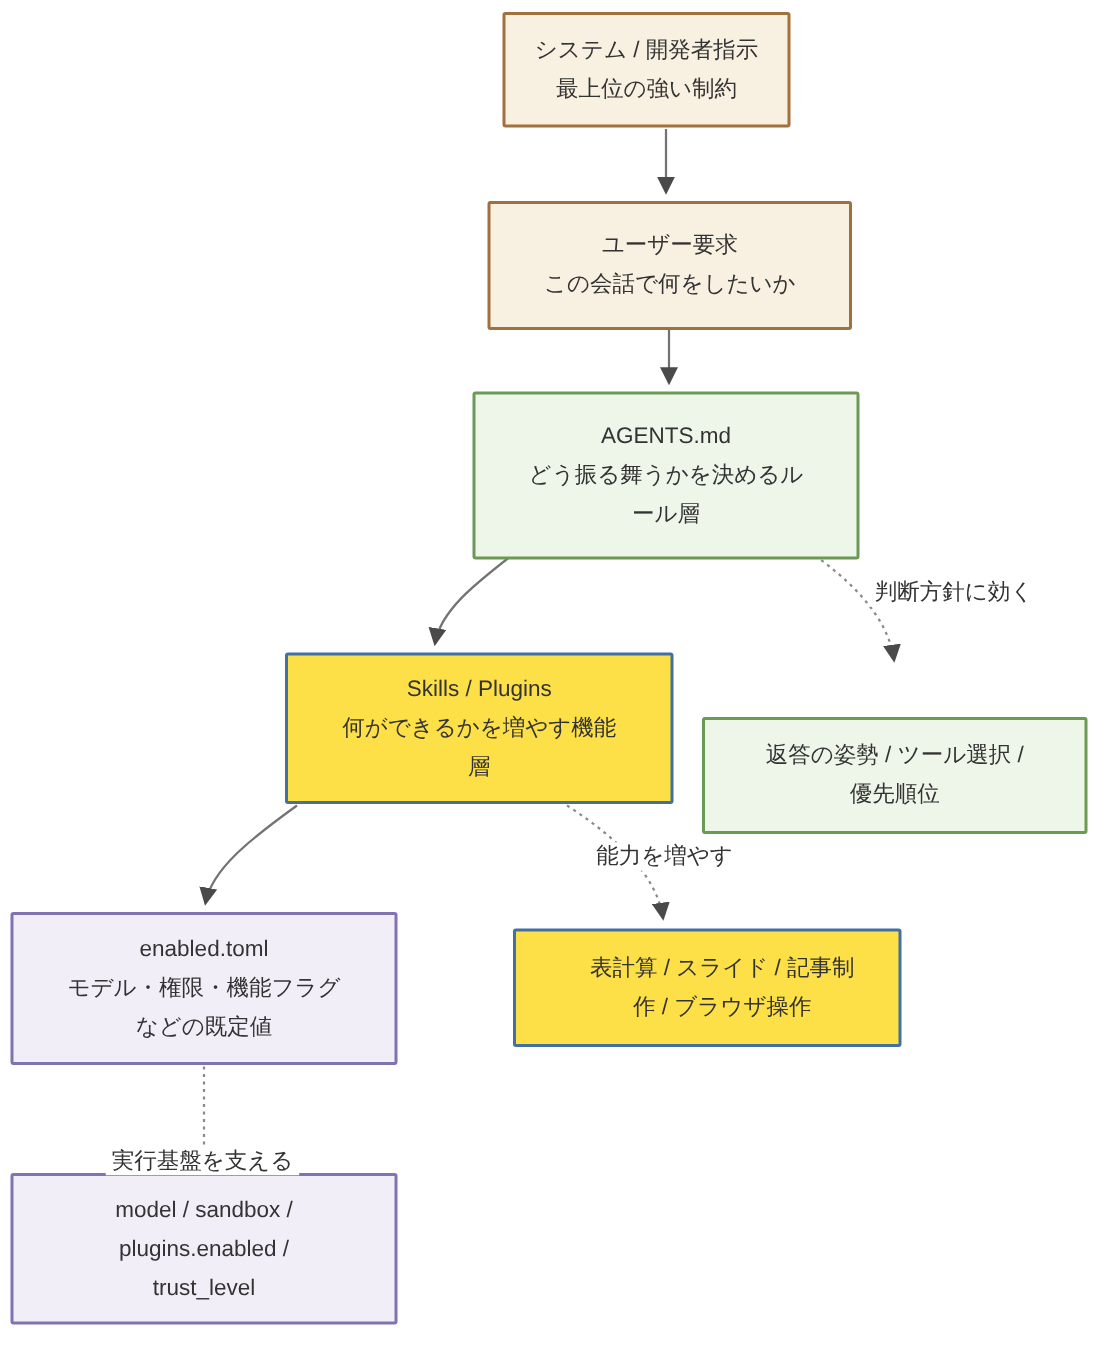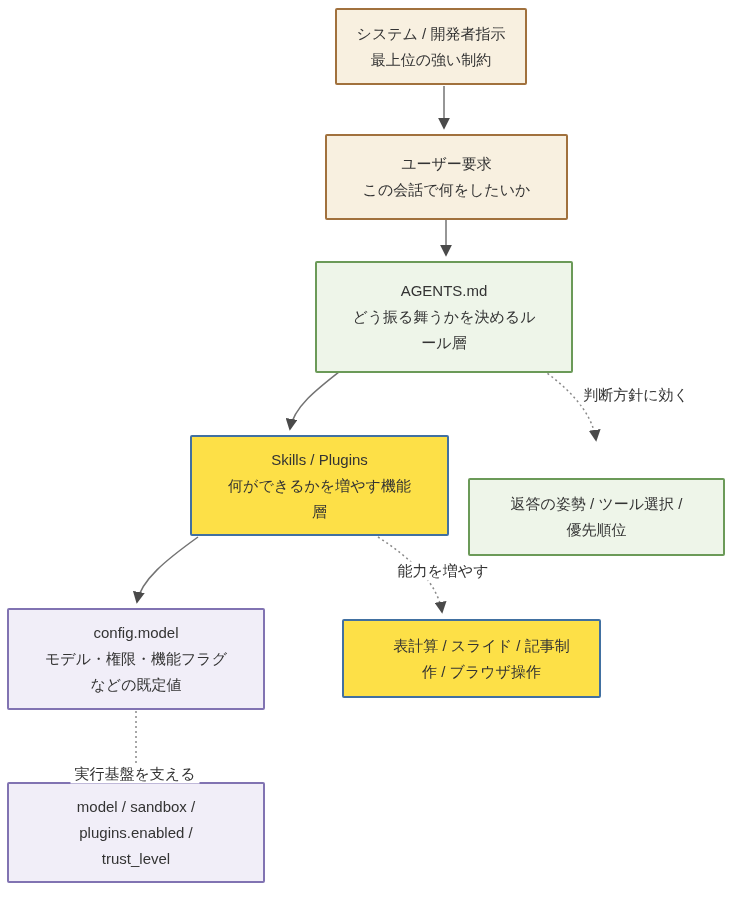--- a/index.html
+++ b/index.html
@@ -77,21 +77,21 @@
     <span>何ができるかを増やす機能</span>
     <span>層</span>
   </div>
 
   <div class="node green" id="n-stance">
     <span>返答の姿勢 / ツール選択 /</span>
     <span>優先順位</span>
   </div>
 
   <div class="node purple" id="n-config">
-    <span>config.model</span>
+    <span>enabled.toml</span>
     <span>モデル・権限・機能フラグ</span>
     <span>などの既定値</span>
   </div>
 
   <div class="node blue" id="n-capabilities">
     <span>表計算 / スライド / 記事制</span>
     <span>作 / ブラウザ操作</span>
   </div>
 
   <div class="node purple" id="n-settings">

